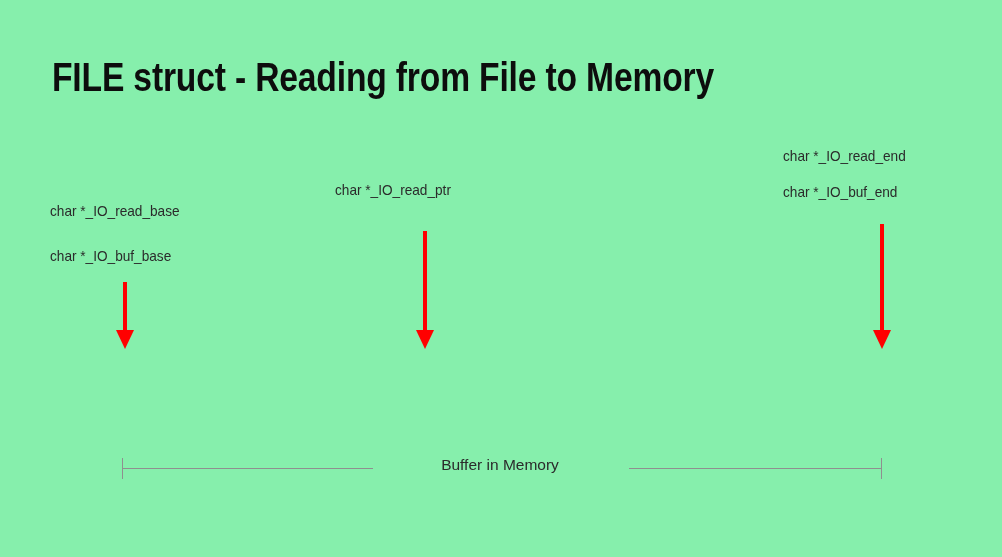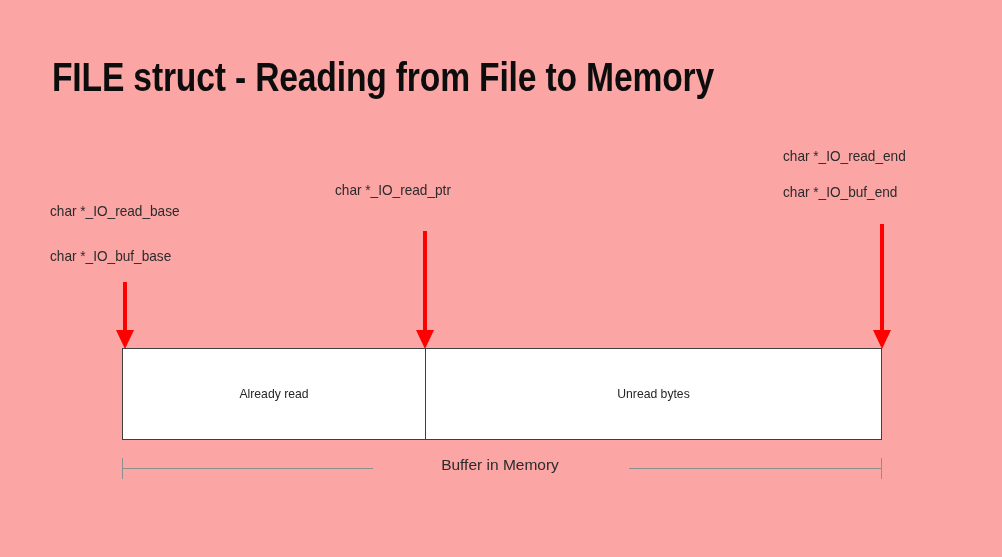--- a/index.html
+++ b/index.html
@@ -4,21 +4,21 @@
 <style>
   html, body {
     margin: 0;
     padding: 0;
     background: #ffffff;
   }
   #slide {
     position: relative;
     width: 1002px;
     height: 557px;
-    background: #fca5a5;
+    background: #86efac;
     overflow: hidden;
     font-family: "Liberation Sans", sans-serif;
   }
 
   
   #title {
     position: absolute;
     left: 52px;
     top: 56px;
     font-family: "Liberation Sans Narrow", "Liberation Sans", sans-serif;
@@ -176,28 +176,20 @@
   <div class="arrow" id="arrow-read-ptr">
     <div class="shaft"></div>
     <div class="head"></div>
   </div>
 
   <div class="arrow" id="arrow-buf-end">
     <div class="shaft"></div>
     <div class="head"></div>
   </div>
 
-  <div id="buffer-box">
-    <div class="buf-cell" id="cell-already-read">
-      <span>Already read</span>
-    </div>
-    <div class="buf-cell" id="cell-unread-bytes">
-      <span>Unread bytes</span>
-    </div>
-  </div>
 
   <div id="dim-row">
     <div class="dim-tick" id="dim-tick-left"></div>
     <div class="dim-line" id="dim-line-left"></div>
     <div id="dim-caption">Buffer in Memory</div>
     <div class="dim-line" id="dim-line-right"></div>
     <div class="dim-tick" id="dim-tick-right"></div>
   </div>
 
 </div>

